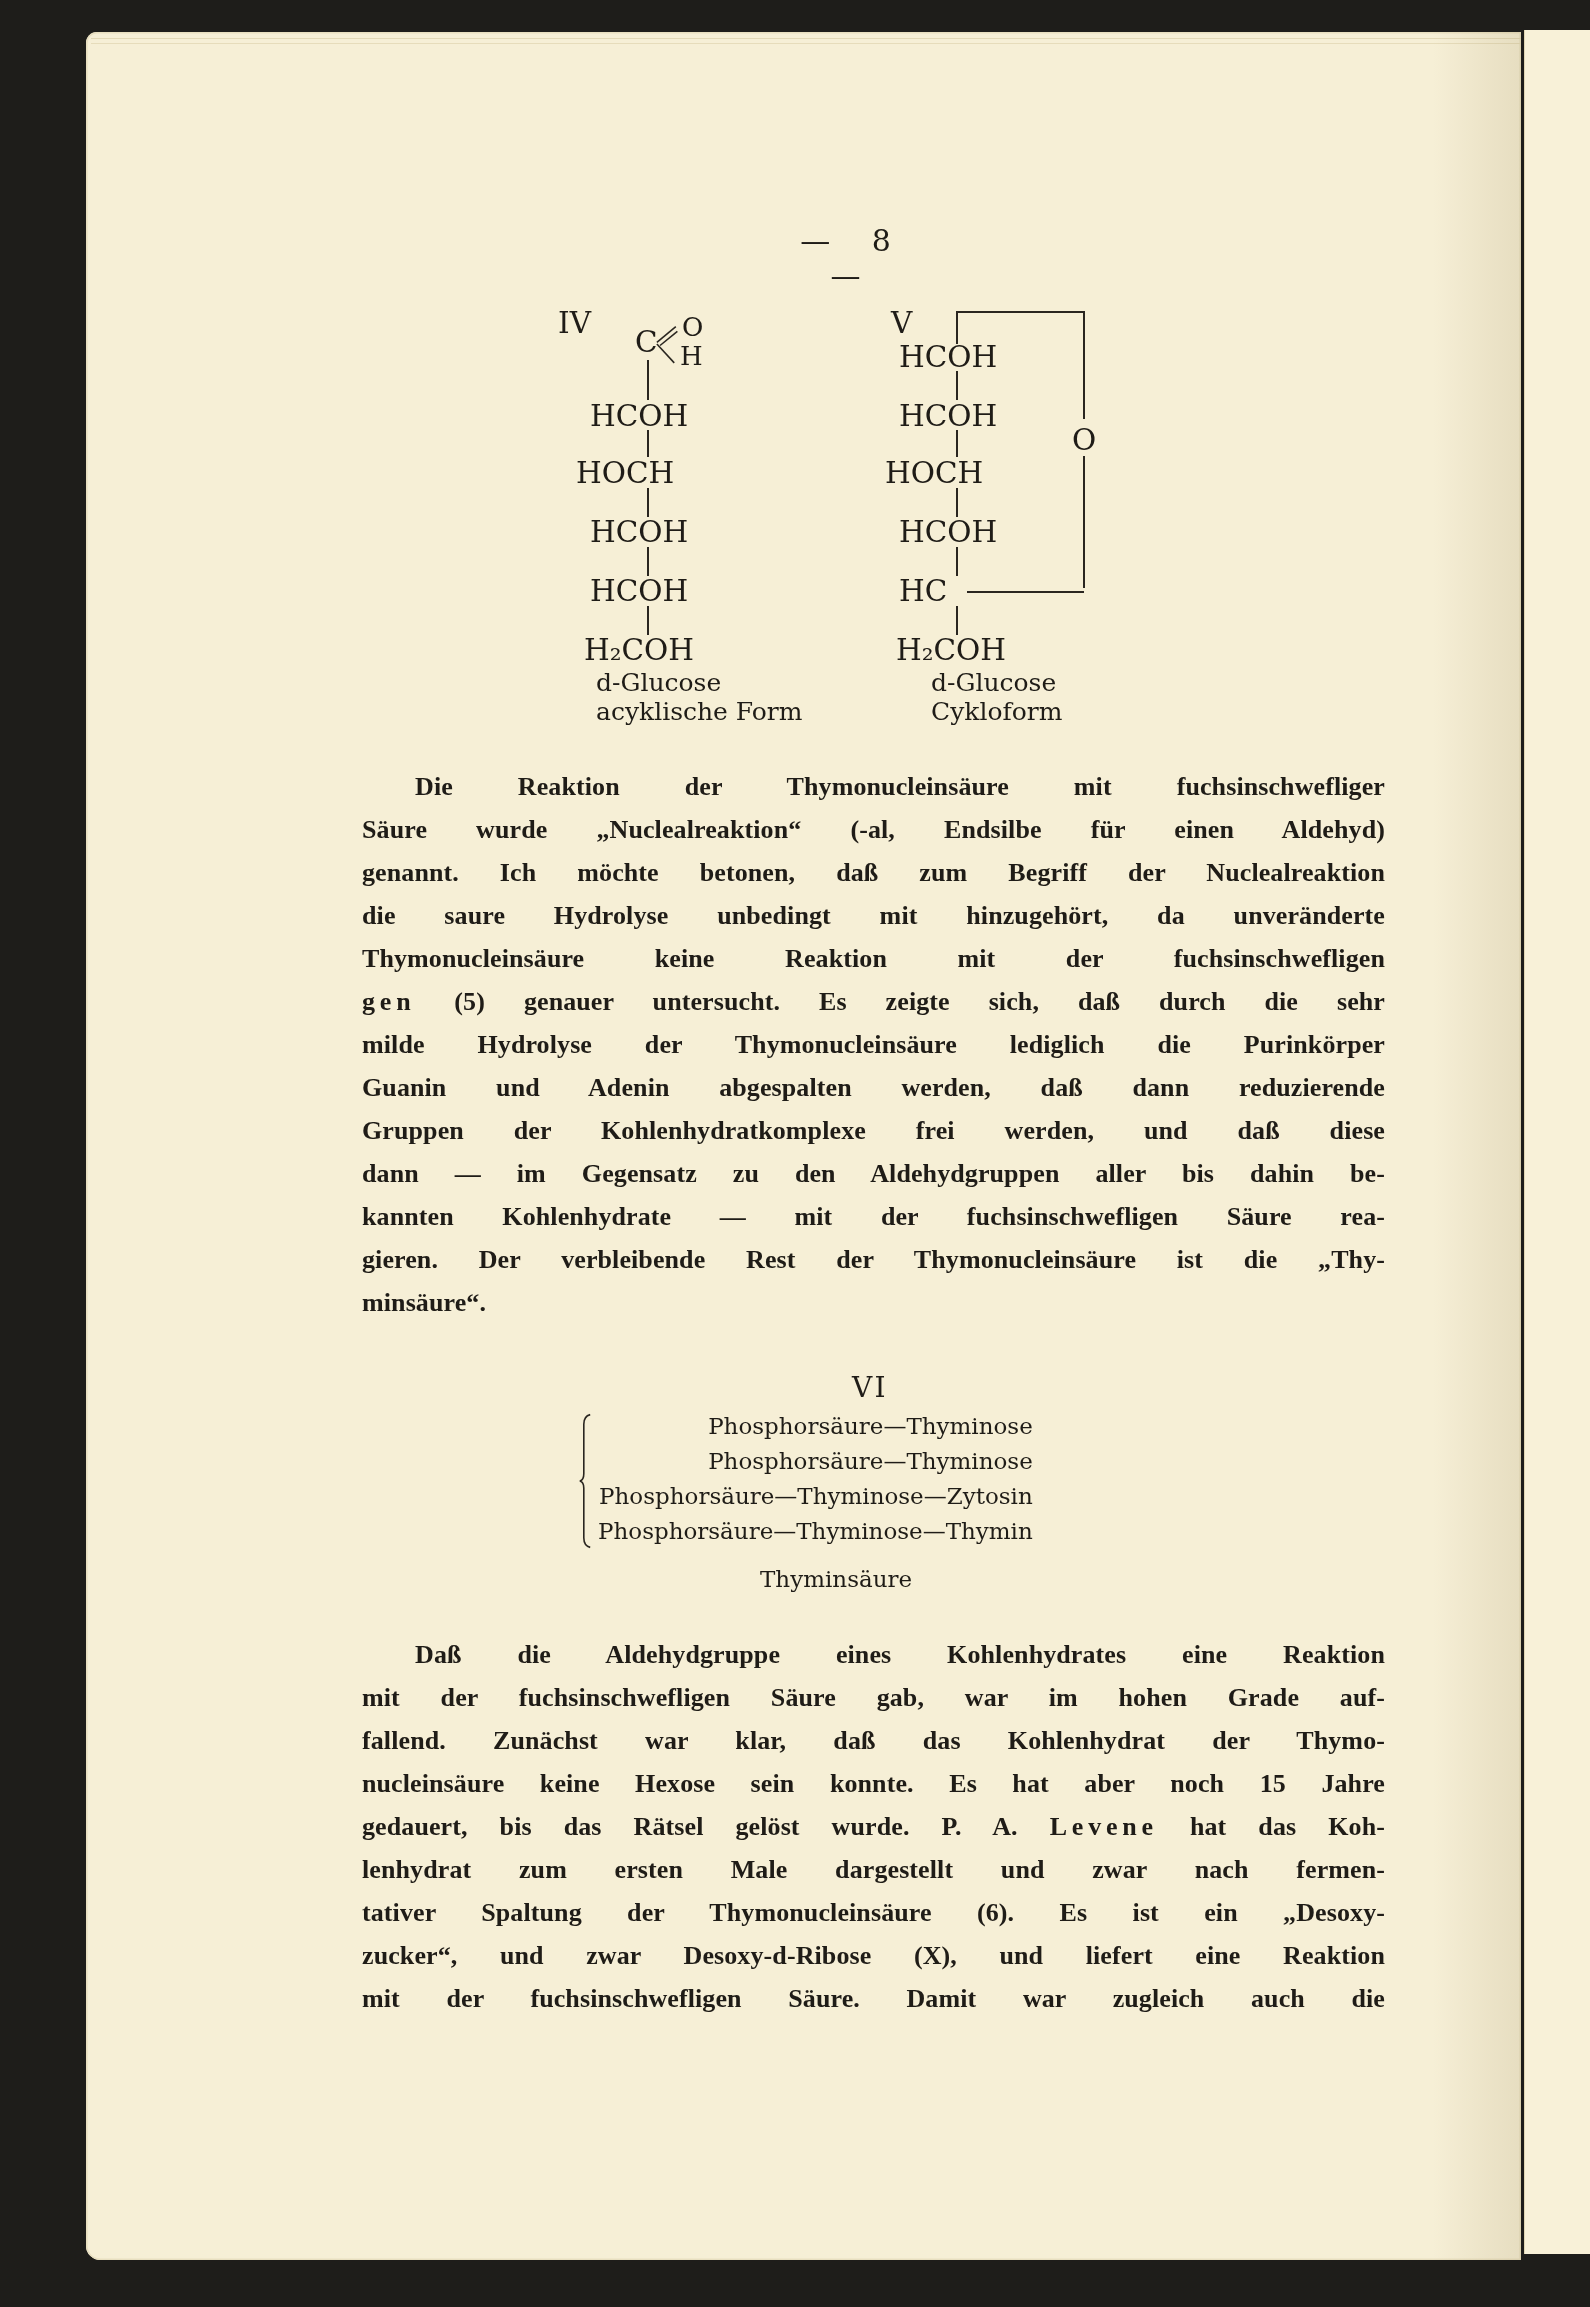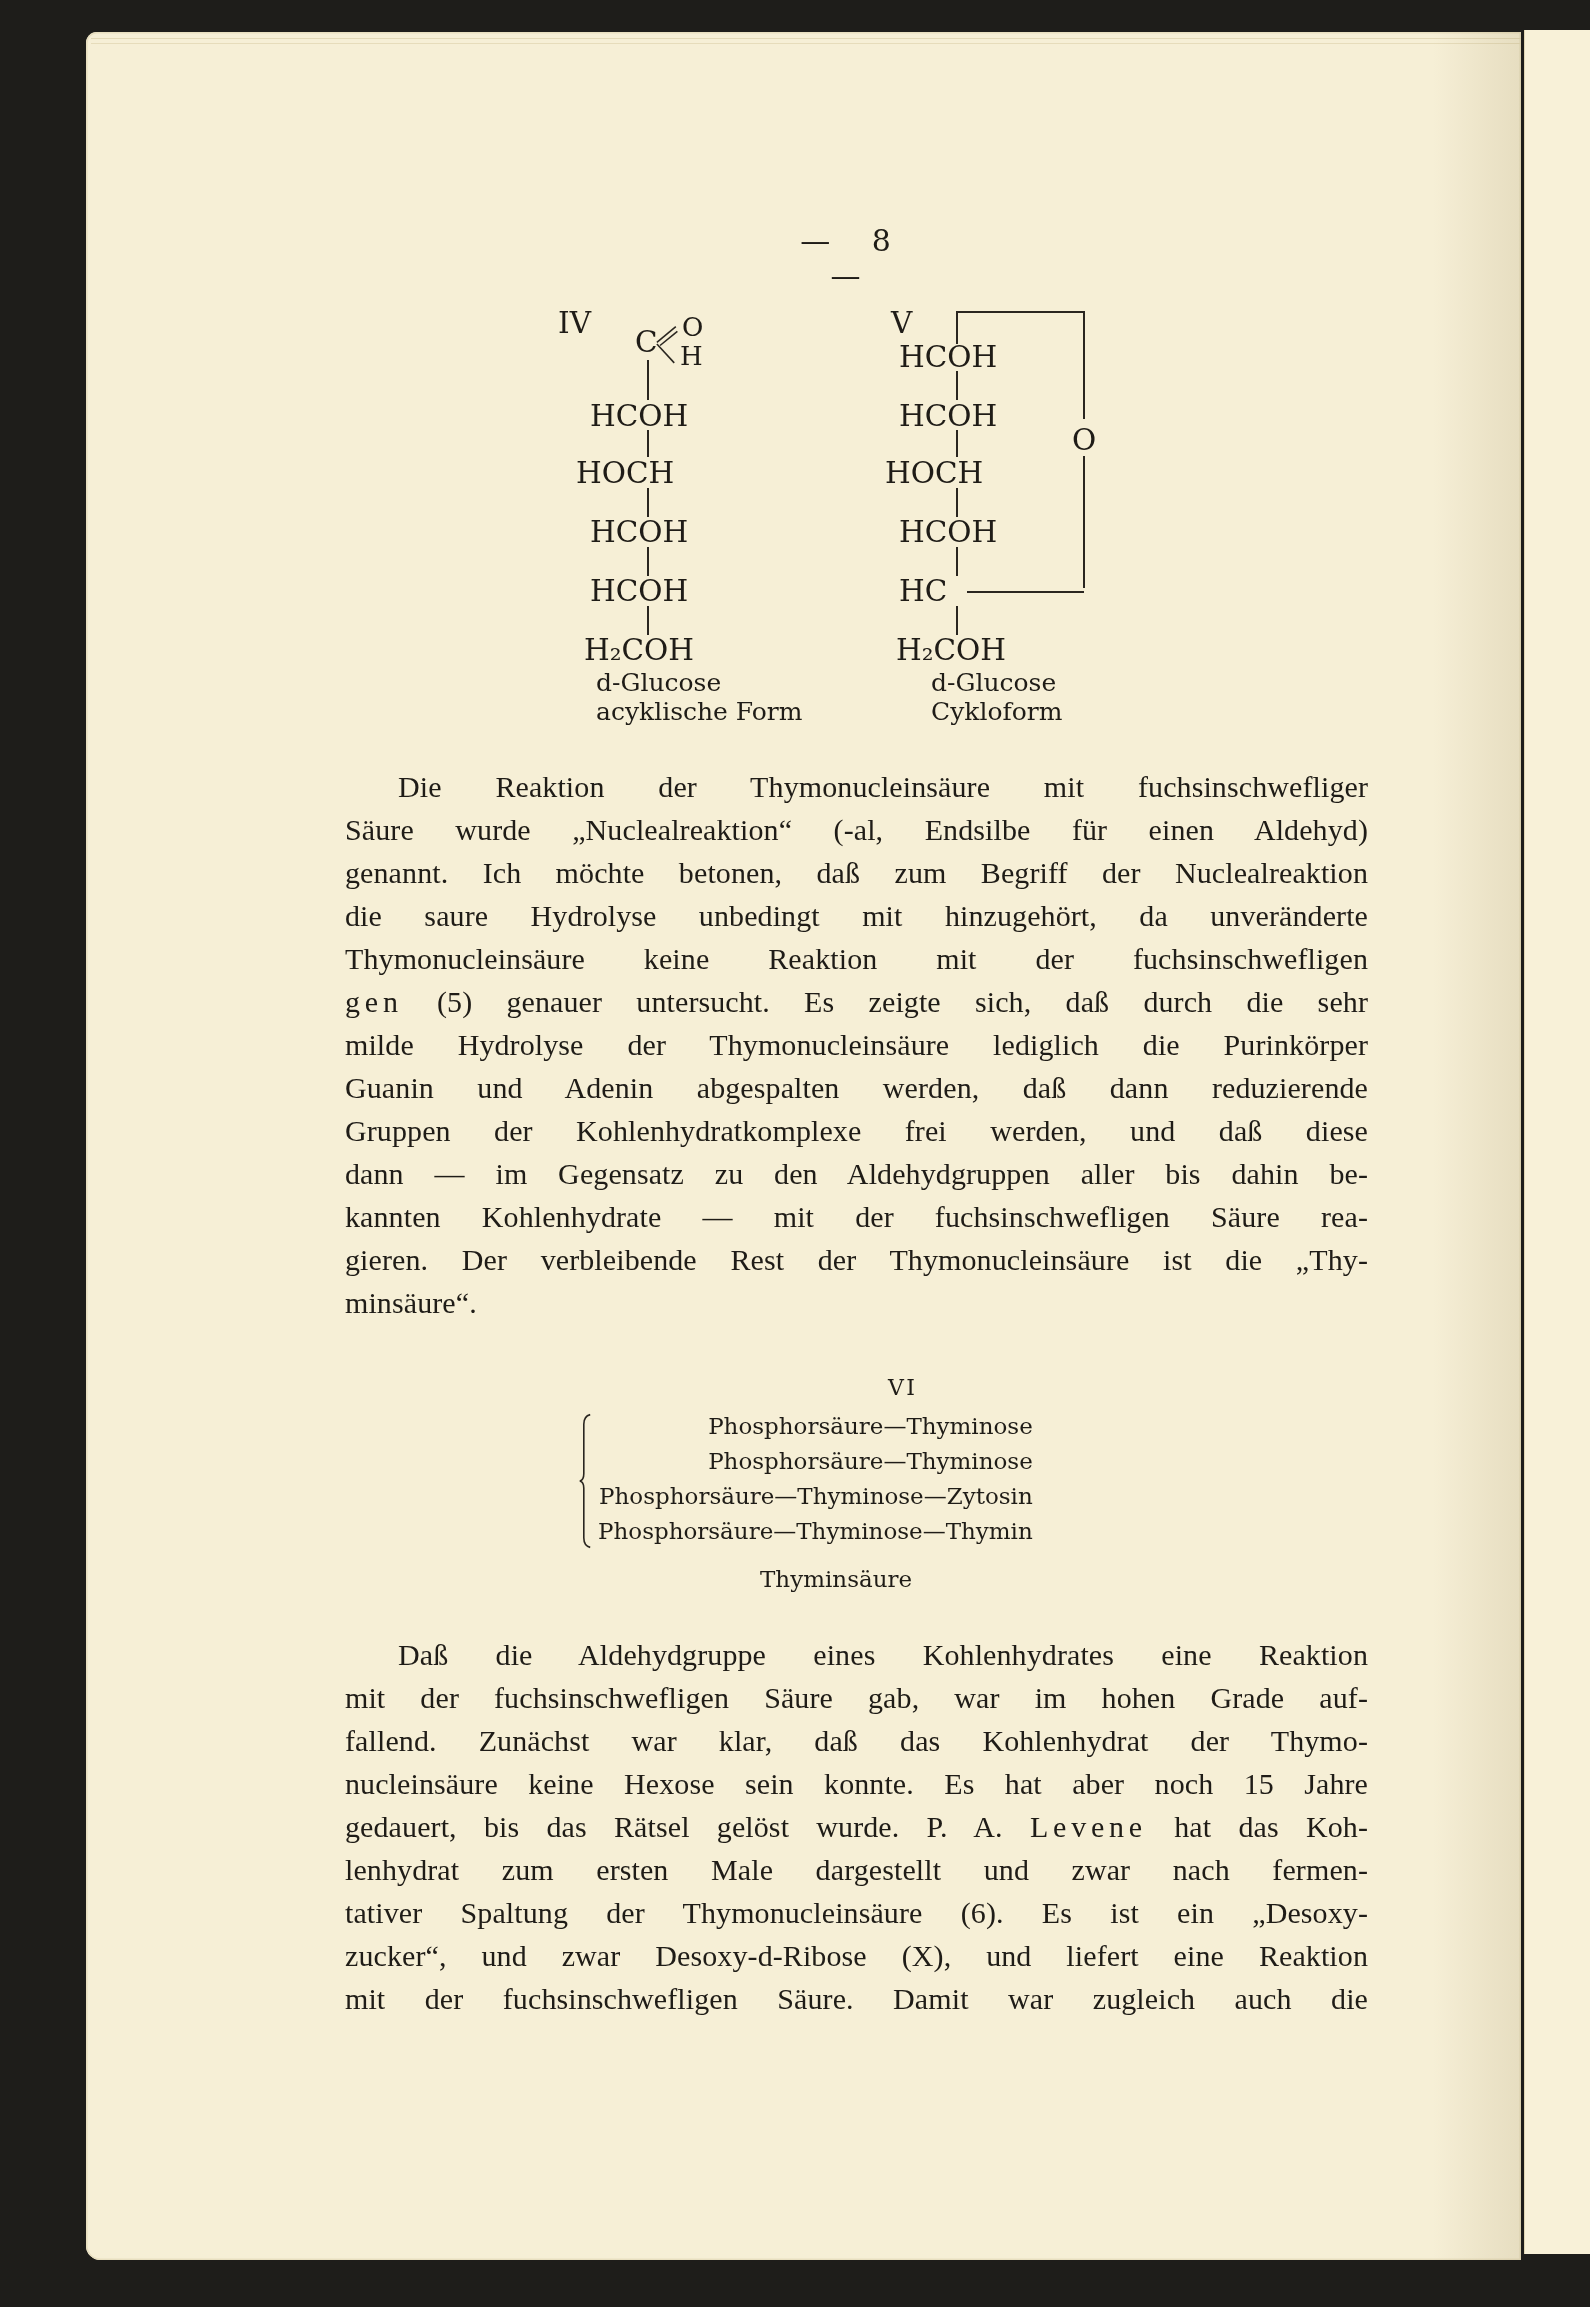--- a/index.html
+++ b/index.html
@@ -36,32 +36,33 @@
 
   
   .formula { position:absolute; font-size:29.5px; line-height:1; }
   .formula .lbl { position:absolute; white-space:nowrap; }
   .formula .vline { position:absolute; width:1.6px; background:#2a2620; }
   .formula .hline { position:absolute; height:1.6px; background:#2a2620; }
   .caption { position:absolute; font-size:25px; line-height:29px; white-space:nowrap; }
 
   
   .para {
-    position:absolute; left:345px; width:1023px;
-    font-size:30px; line-height:43px; text-align:justify;
+    position:absolute; left:362px; width:1023px;
+    font-size:26px; line-height:43px; text-align:justify;
     letter-spacing:0.1px;
+    font-weight:bold;
   }
   .para .line { display:block; height:43px; white-space:nowrap; text-align:justify; text-align-last:justify; }
   .para .line.last { text-align-last:left; }
   .para .line.indent { padding-left:53px; }
   .spaced { letter-spacing:4.8px; }
 
   
   .scheme { position:absolute; font-size:23px; line-height:35px; }
-  .scheme .title { position:absolute; left:888px; top:1370px; font-size:22px; letter-spacing:2.4px; }
+  .scheme .title { position:absolute; left:852px; top:1370px; font-size:28px; letter-spacing:2.4px; }
   .scheme-bracket { position:absolute; left:579px; top:1413px; width:16px; height:136px; }
   .scheme-rows { position:absolute; left:598px; top:1409px; }
   .scheme-rows .row { height:35px; white-space:nowrap;text-align:right; }
   .scheme-label { position:absolute; left:760px; top:1562px; font-size:23px; }
 </style>
 </head>
 <body>
 
 <div class="facing-page"></div>
 

